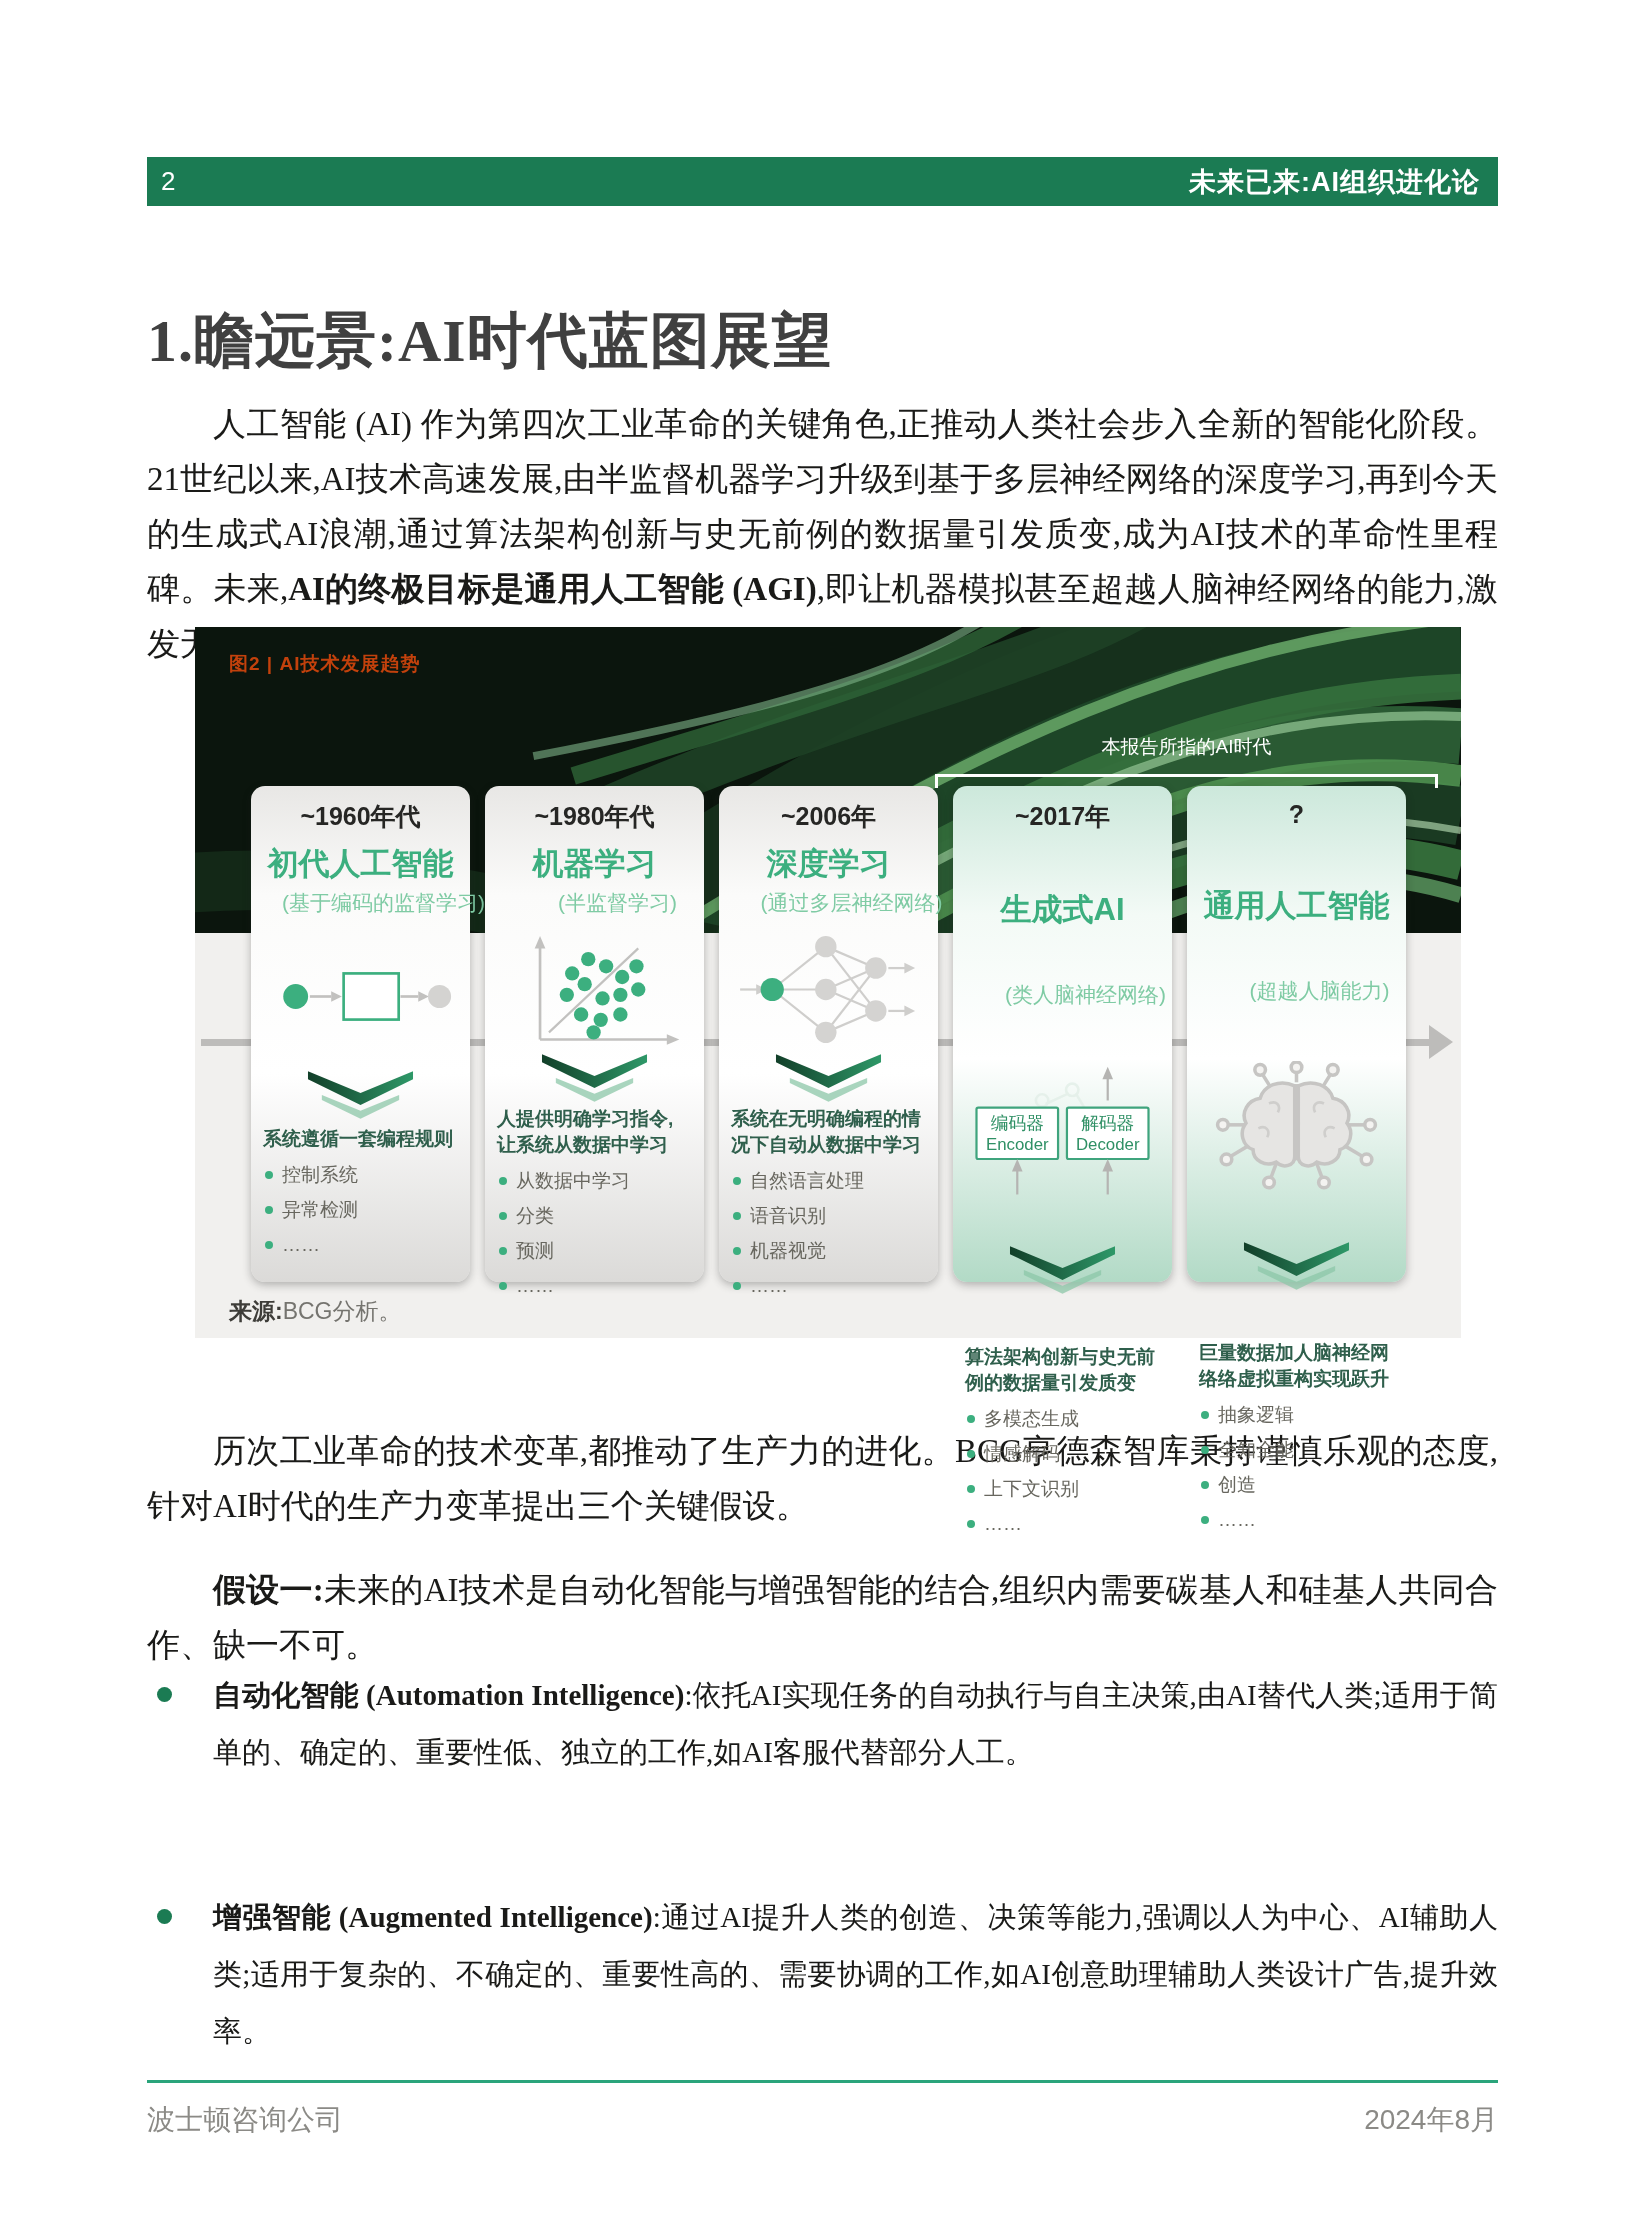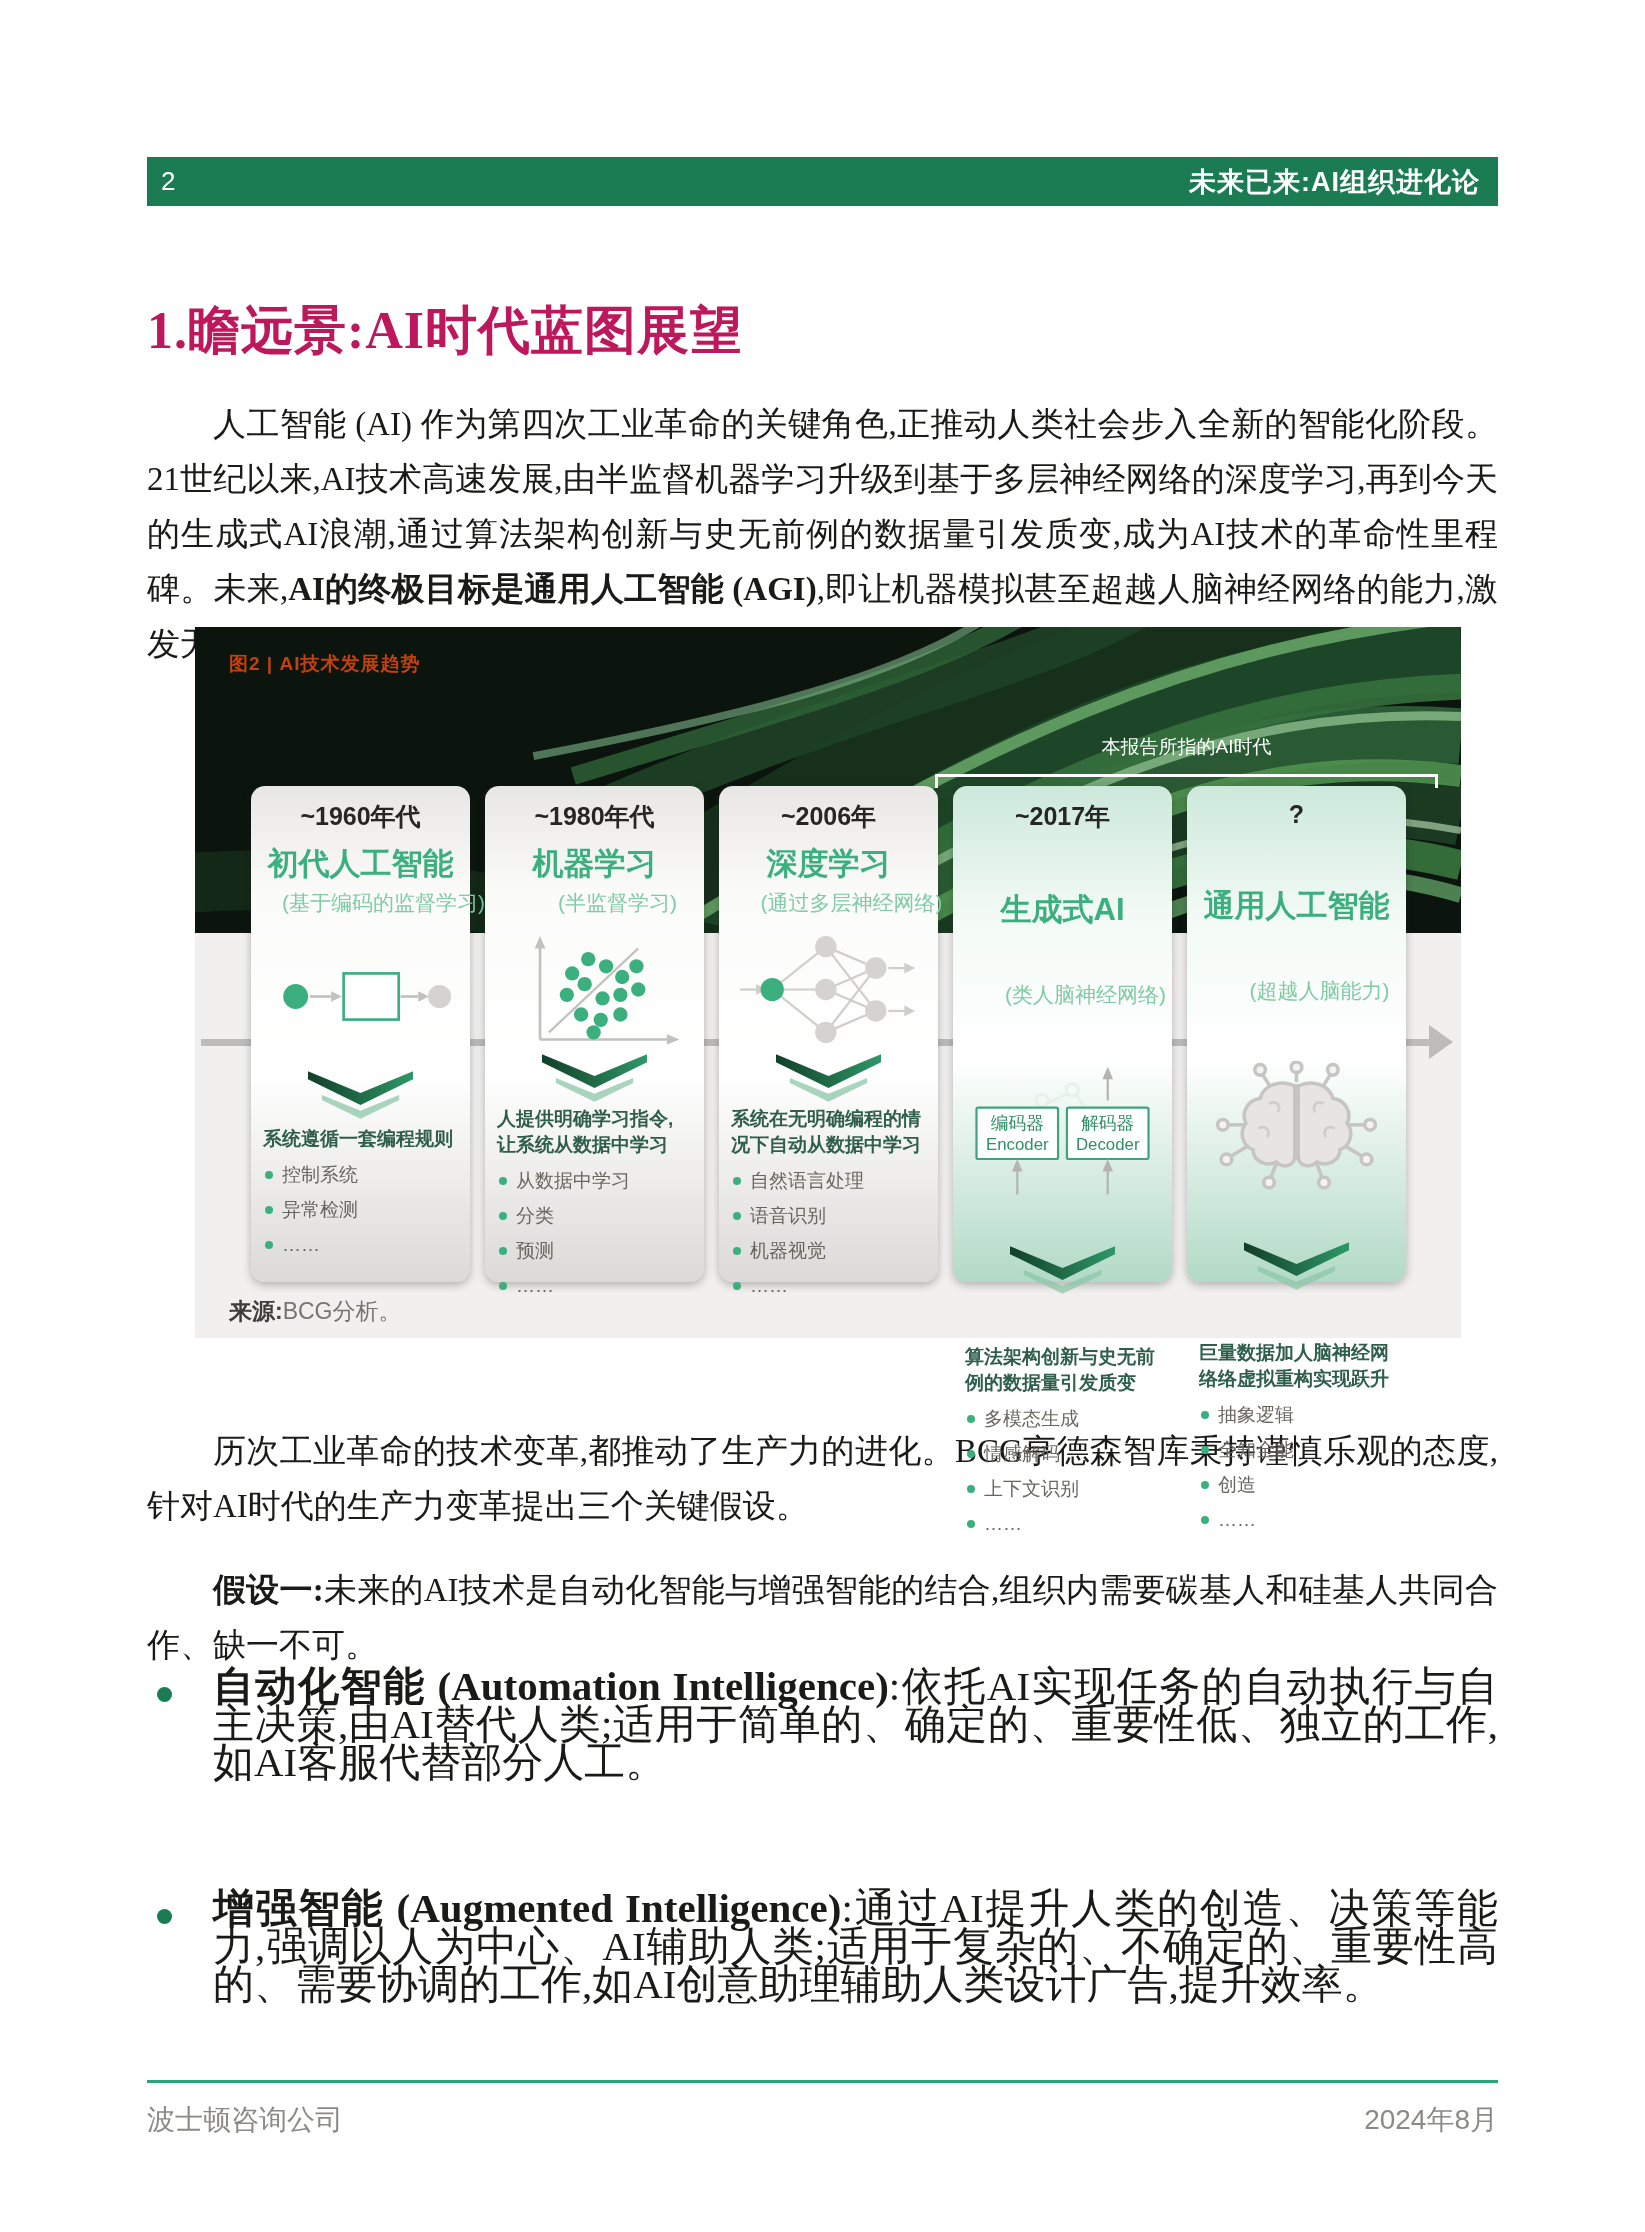--- a/index.html
+++ b/index.html
@@ -15,21 +15,21 @@
     background:#1B7B53;color:#fff;display:flex;justify-content:space-between;
     align-items:center;padding:0 18px 0 14px;box-sizing:border-box;
     font-family:"Liberation Sans","DejaVu Sans",sans-serif;font-size:27px;
   }
   .top-bar .pageno{font-size:26px;}
   .top-bar .doc-title{font-weight:600;letter-spacing:1px;}
 
   
   .section-title{
     position:absolute;left:147px;top:261px;
-    font-size:52px;font-weight:700;color:#be185d;letter-spacing:1px;
+    font-size:60px;font-weight:700;color:#404040;letter-spacing:1px;
   }
 
   
   .para{
     position:absolute;left:147px;width:1351px;
     font-size:33px;line-height:55px;text-align:justify;color:#1a1a18;
   }
   .indent{text-indent:2em;}
   .para b{font-weight:700;}
   .green-ref{color:#2FA878;}
@@ -83,21 +83,21 @@
 
   .enc-box{stroke:#3FA47D;stroke-width:2.5;fill:#ffffff;}
   .enc-txt{fill:#2F9065;font-family:"Liberation Sans","DejaVu Sans",sans-serif;}
 
   .source-line{position:absolute;left:34px;top:669px;font-size:23px;color:#75746F;}
   .source-line b{color:#3E3D39;}
 
   
   .body-bullet{
     position:absolute;left:147px;width:1351px;padding-left:66px;box-sizing:border-box;
-    font-size:41px;line-height:38px;text-align:justify;color:#1a1a18;
+    font-size:29px;line-height:57px;text-align:justify;color:#1a1a18;
   }
   .body-bullet .dot{
     position:absolute;left:10px;top:20px;width:15px;height:15px;border-radius:50%;background:#1B7B53;
   }
 
   
   .footer-rule{position:absolute;left:147px;top:2080px;width:1351px;height:3px;background:#2AA47B;}
   .footer{
     position:absolute;left:147px;top:2101px;width:1351px;display:flex;justify-content:space-between;
     font-family:"Liberation Sans","DejaVu Sans",sans-serif;font-size:28px;color:#8B8A86;

